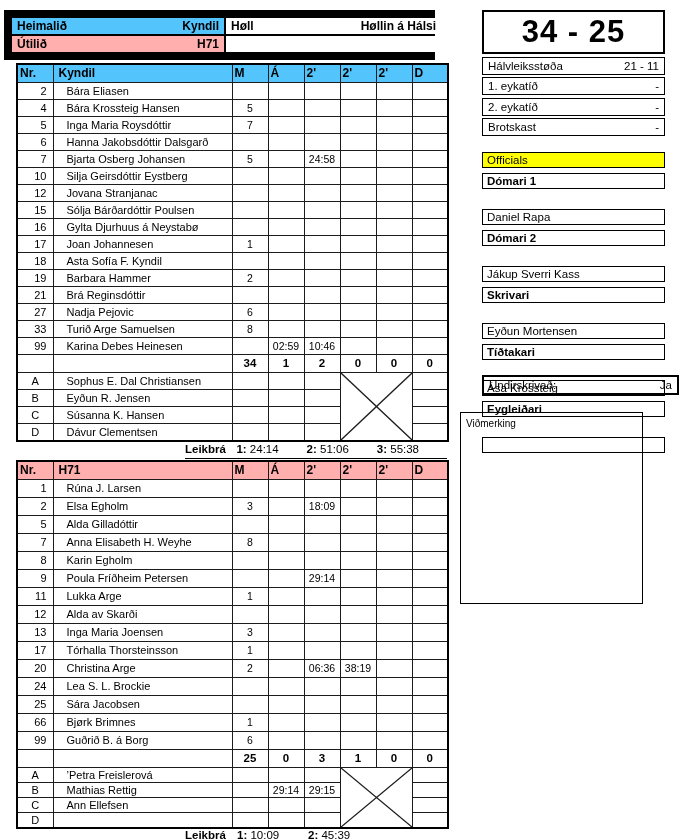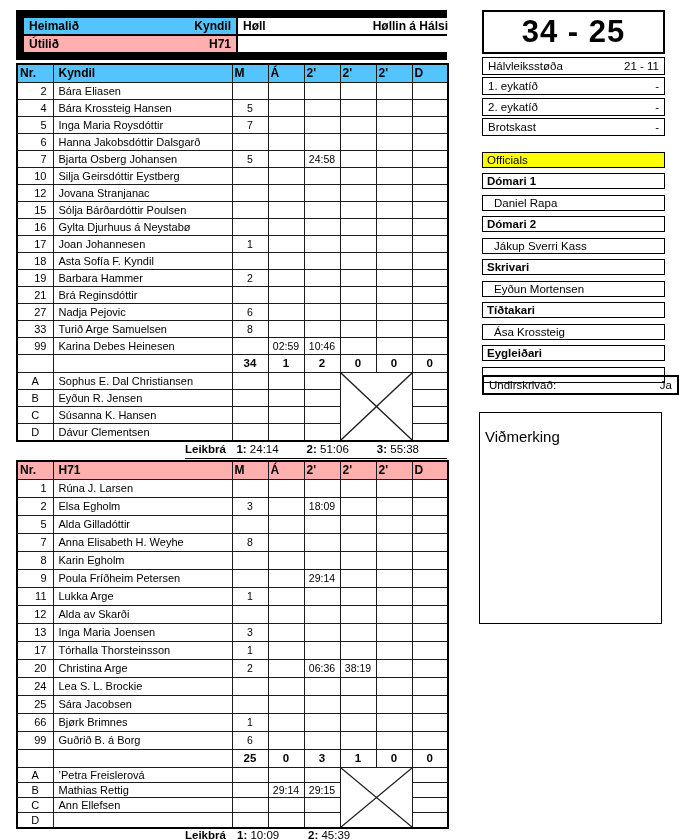--- a/index.html
+++ b/index.html
@@ -4,21 +4,21 @@
 <style>
   html,body{margin:0;padding:0;}
   body{
     width:679px;height:840px;background:#ffffff;color:#000;
     font-family:"Liberation Sans",sans-serif;position:relative;overflow:hidden;
   }
   .page{position:relative;width:679px;height:840px;background:#fff;}
 
   
   .match-header{
-    position:absolute;left:16px;top:10px;width:431px;
+    position:absolute;left:4px;top:10px;width:431px;
     display:grid;grid-template-columns:212px 215px;grid-auto-rows:16px;
     background:#000;padding:8px;gap:2px;box-sizing:border-box;
   }
   .mh-cell{
     background:#fff;display:flex;justify-content:space-between;align-items:center;
     padding:0 5px;font-size:12px;font-weight:bold;line-height:16px;white-space:nowrap;
   }
   .mh-blue{background:#54c4fc;}
   .mh-pink{background:#ffb0ae;}
 
@@ -35,21 +35,21 @@
   .roster thead th{height:17px;font-weight:bold;font-size:12px;text-align:left;line-height:17px;}
   .r0 thead th{background:#54c4fc;}
   .r1 thead th{background:#ffb0ae;}
   .roster th.c-name{text-align:left;padding-left:5px;}
   .col-nr{width:36px;}
   .col-name{width:179px;}
   .col-val{width:36px;}
   .r0 tbody td{height:16px;line-height:16px;}
   .r1 tbody td{height:17px;line-height:17px;}
   .roster td.c-nr{text-align:right;padding-right:6px;}
-  .roster td.c-name{text-align:left;padding-left:5px;font-size:11px;}
+  .roster td.c-name{text-align:left;padding-left:13px;font-size:11px;}
   .roster td.c-val{text-align:center;font-size:10.5px;padding:0 1px;}
   .roster tr.totals td{font-weight:bold;font-size:11.5px;height:17px;line-height:17px;}
   .r0 tr.bench td{height:16px;line-height:16px;}
   .r1 tr.bench td{height:14px;line-height:14px;}
   .roster td.bletter{text-align:center;padding:0;}
   td.xcell{position:relative;padding:0;}
   td.xcell svg{position:absolute;left:0;top:0;width:100%;height:100%;display:block;}
   td.xcell line{stroke:#1c1c1c;stroke-width:1.3;vector-effect:non-scaling-stroke;}
 
   
@@ -76,31 +76,31 @@
   .officials{position:absolute;left:482px;top:152px;width:183px;}
   .off-title{
     border:1.5px solid #000;background:#ffff00;height:14px;line-height:14px;
     padding:0 4px;font-size:11.5px;
   }
   .off-role{
     border:1.5px solid #000;height:14px;line-height:14px;margin-top:5px;
     padding:0 4px;font-size:11.5px;font-weight:bold;
   }
   .off-name{
-    border:1px solid #000;height:14px;line-height:14px;margin-top:6px;
-    padding:0 11px;font-size:11.5px;
+    border:1px solid #000;height:14px;line-height:14px;margin-top:20px;
+    padding:0 4px;font-size:11.5px;
   }
   .signature{
     position:absolute;left:482px;top:375px;width:183px;height:16px;line-height:16px;
     border:2px solid #000;display:flex;justify-content:space-between;
     padding:0 5px;font-size:11.5px;box-sizing:content-box;
   }
   .remarks{
-    position:absolute;left:479px;top:412px;width:171px;height:180px;
-    border:1.5px solid #000;padding:15px 5px;font-size:15px;
+    position:absolute;left:460px;top:412px;width:171px;height:180px;
+    border:1.5px solid #000;padding:5px 5px;font-size:10px;
   }
 </style>
 </head>
 <body>
 
 <div class="page">
 
   <div class="match-header">
     <div class="mh-cell mh-blue">
       <span>Heimalið</span>

